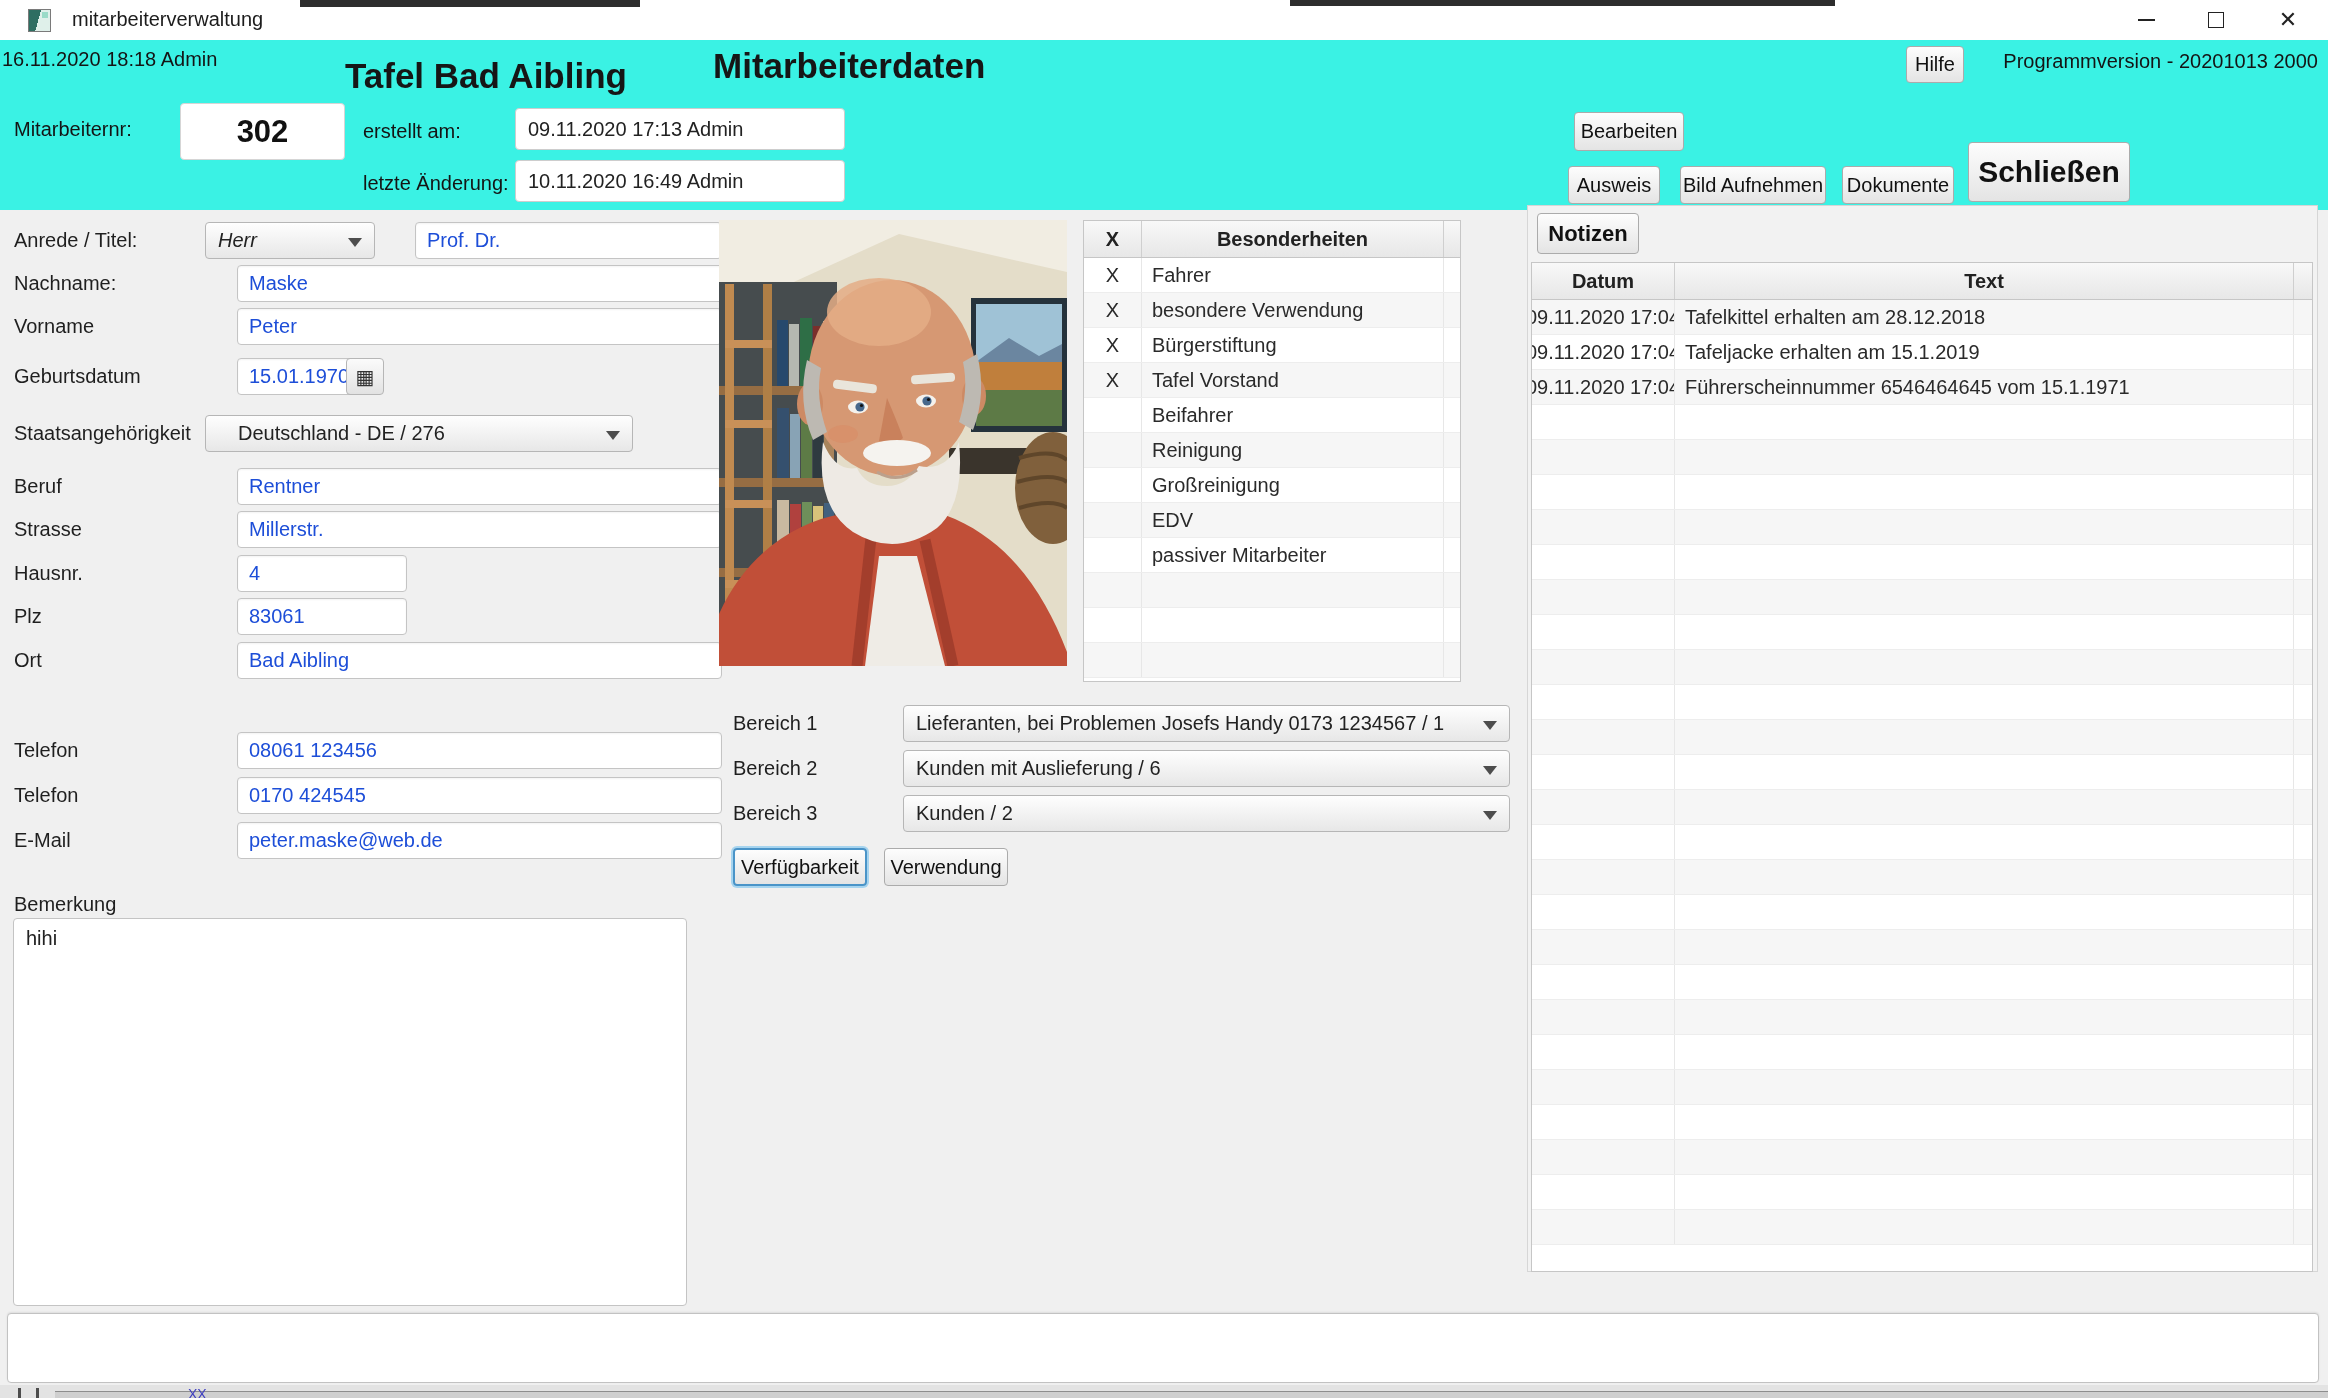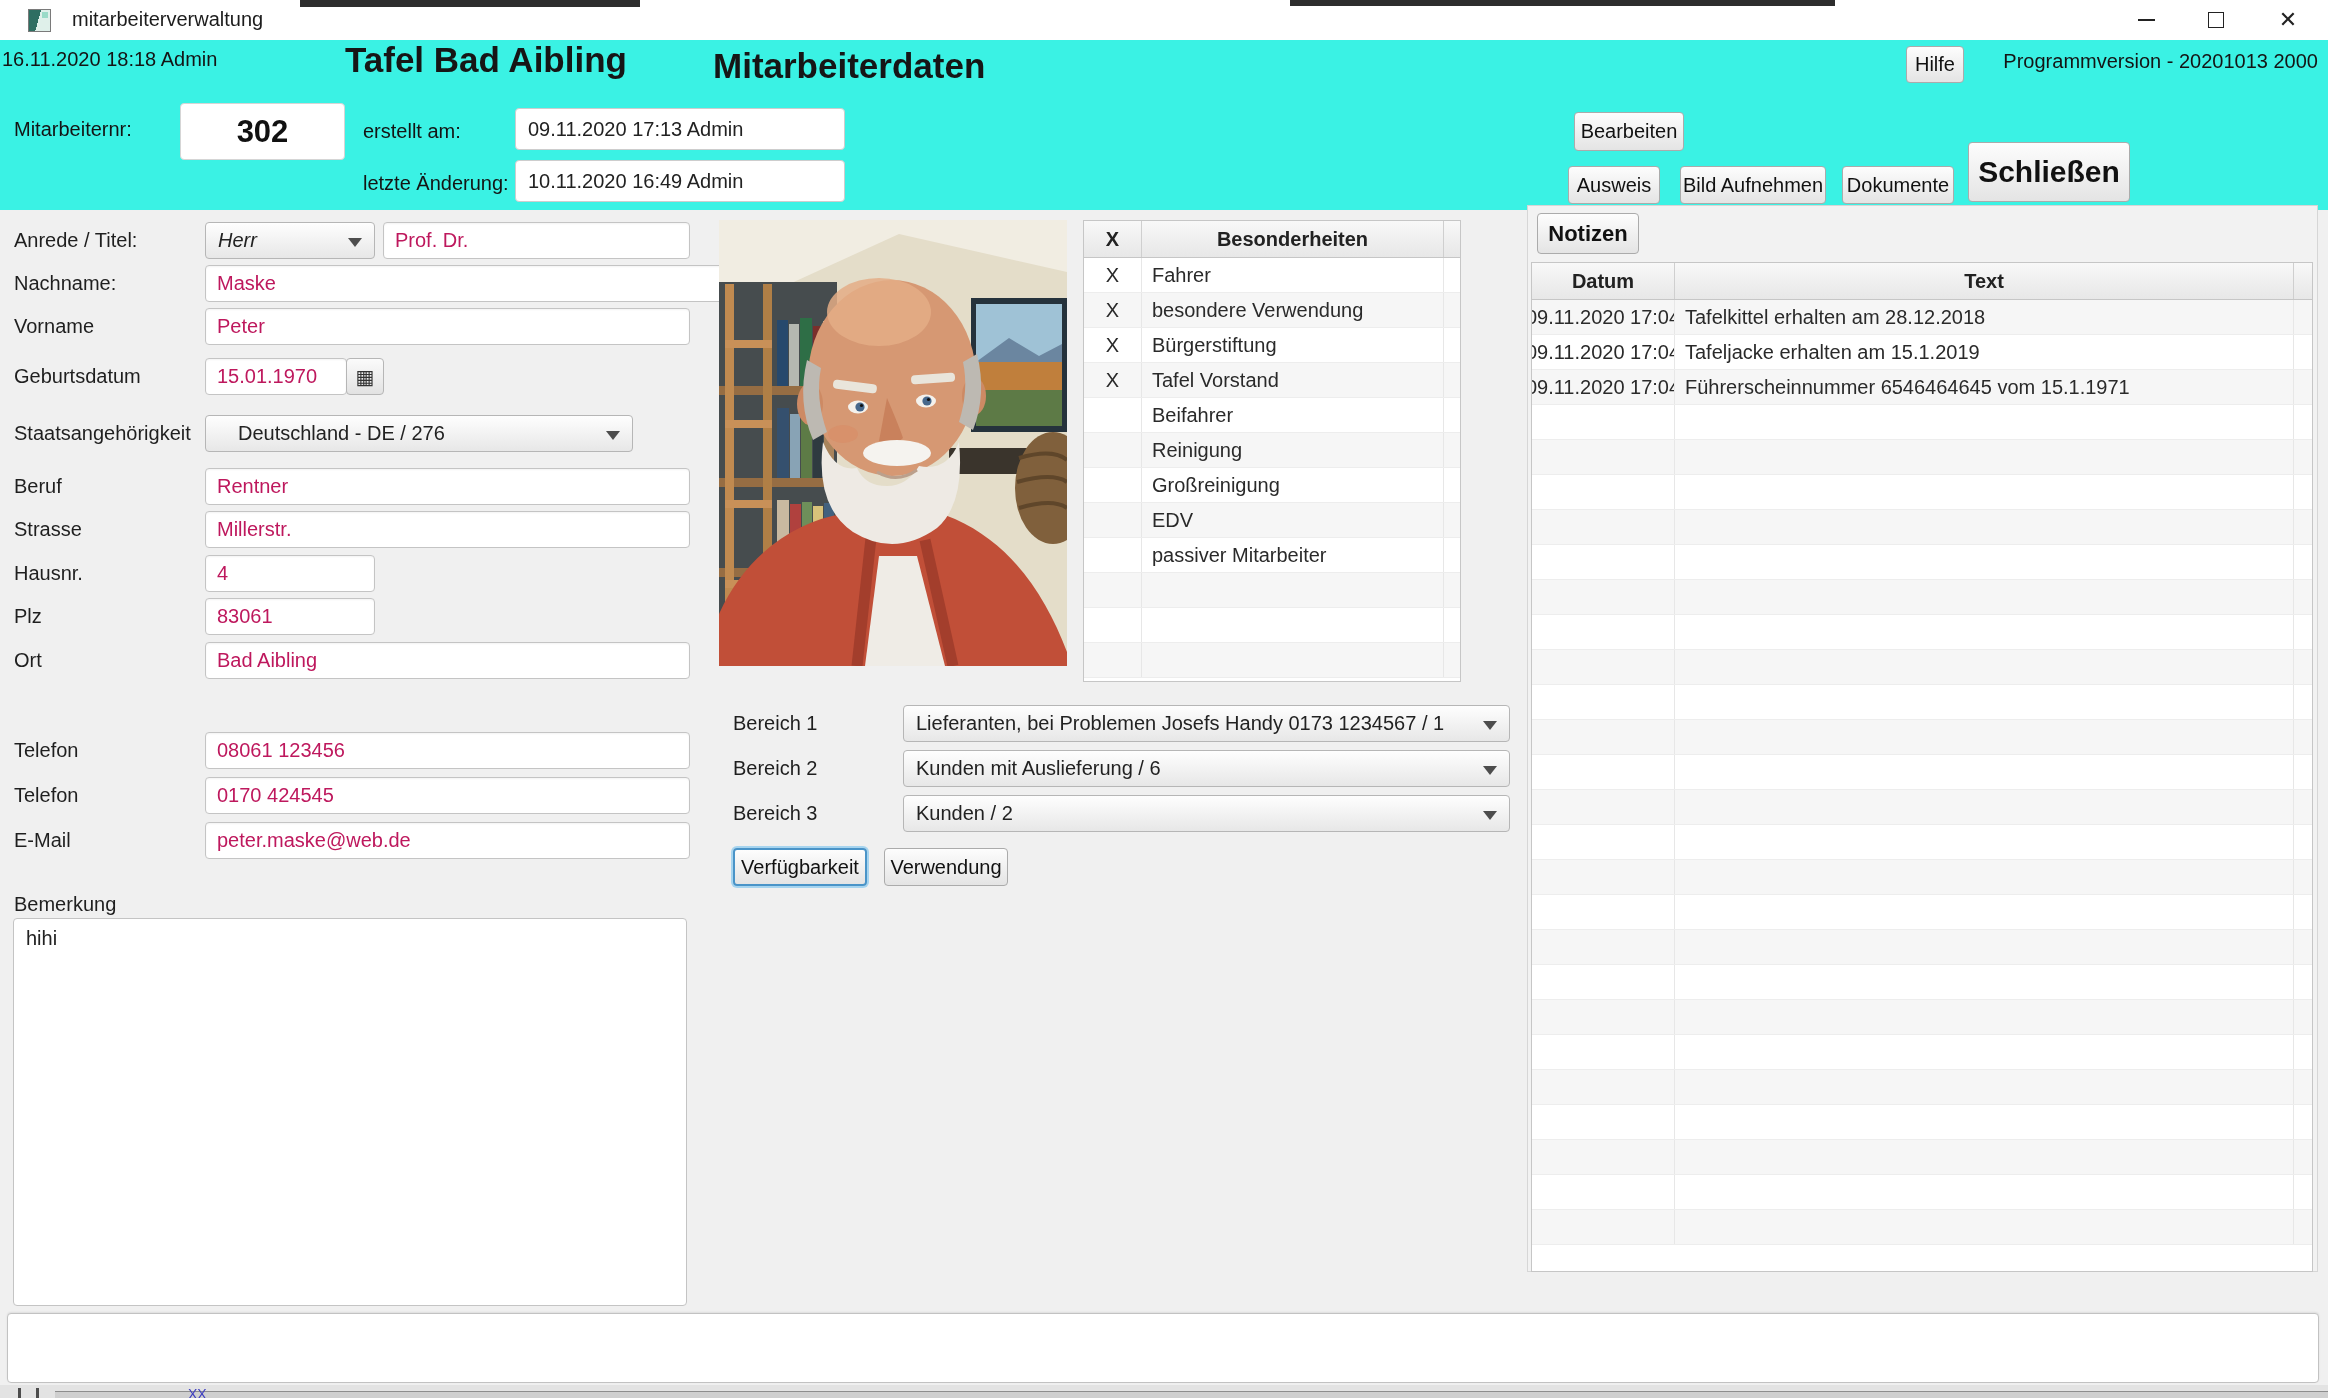--- a/index.html
+++ b/index.html
@@ -16,42 +16,42 @@
   .win-btn { position:absolute; top:0; width:68px; height:40px; display:flex; align-items:center; justify-content:center; color:#222; }
   #btn-min{ left:2112px; } #btn-max{ left:2182px; } #btn-close{ left:2254px; }
   #btn-min i{ display:block; width:17px; height:2px; background:#222; }
   #btn-max i{ display:block; width:16px; height:16px; border:1.5px solid #222; }
   #btn-close i{ font-style:normal; font-size:22px; font-weight:300; line-height:1; }
   .top-dark { position:absolute; top:0; height:7px; background:#2d2d2d; }
 
   
   #header { position:absolute; left:0; top:40px; width:2328px; height:170px; background:#3af2e4; }
   #session-info { position:absolute; left:2px; top:8px; font-size:20px; color:#141414; }
-  #org-title { position:absolute; left:345px; top:0; font-size:35px; font-weight:bold; color:#161616;text-align:right; }
+  #org-title { position:absolute; left:345px; top:16px; font-size:35px; font-weight:bold; color:#161616;text-align:right; }
   #page-title { position:absolute; left:713px; top:6px; font-size:35px; font-weight:bold; color:#161616; }
   #program-version { position:absolute; right:10px; top:10px; font-size:20px; color:#141414; }
 
   .h-label { position:absolute; font-size:20px; color:#141414; }
   .h-field { position:absolute; background:#fff; border:1px solid #cdcdcd; border-radius:4px;
     font-size:20px; color:#222; display:flex; align-items:center; padding:0 12px; }
   #nr-box { position:absolute; left:180px; top:63px; width:165px; height:57px; background:#fff;
     border:1px solid #d5d5d5; border-radius:4px; display:flex; align-items:center; justify-content:center;
     font-size:31px; font-weight:bold; color:#111; }
 
   .btn { background:linear-gradient(#fdfdfd,#e4e4e4); border:1px solid #ababab; border-radius:4px;
     display:flex; align-items:center; justify-content:center; font-size:20px; color:#111; position:absolute; }
   .btn-big { font-size:30px; font-weight:bold; }
   .btn-bold { font-size:22px; font-weight:bold; }
   .btn-focus { border:2px solid #4a94c8; box-shadow:0 0 0 2px #a6d4ef; }
 
   
   .lbl { position:absolute; left:14px; font-size:20px; color:#1f1f1f; white-space:nowrap; }
   .field { position:absolute; background:#fff; border:1px solid #c4c4c4; border-radius:4px; height:37px;
-    font-size:20px; color:#be185d; display:flex; align-items:center; padding:0 11px;
-    box-shadow:inset 0 1px 2px rgba(0,0,0,.05); white-space:nowrap; overflow:hidden; }
+    font-size:20px; color:#1d4ed8; display:flex; align-items:center; padding:0 11px;
+    box-shadow:inset 0 1px 2px rgba(0,0,0,.05); white-space:nowrap; overflow:hidden;margin-left:32px; }
   .combo { position:absolute; height:37px; background:linear-gradient(#fefefe,#e7e7e7); border:1px solid #b6b6b6;
     border-radius:4px; font-size:20px; color:#222; display:flex; align-items:center; padding:0 12px; white-space:nowrap; overflow:hidden;}
   .combo .caret { position:absolute; right:12px; top:15px; width:0; height:0;
     border-left:7px solid transparent; border-right:7px solid transparent; border-top:9px solid #4d4d4d; }
   .cal-btn { position:absolute; width:38px; height:37px; background:linear-gradient(#fbfbfb,#e2e2e2);
     border:1px solid #b6b6b6; border-radius:4px; display:flex; align-items:center; justify-content:center;
     font-size:20px; color:#333; }
   #bemerkung-area { position:absolute; left:13px; top:918px; width:674px; height:388px; background:#fff;
     border:1px solid #c4c4c4; border-radius:4px; font-size:20px; color:#222; padding:8px 12px; }
 

